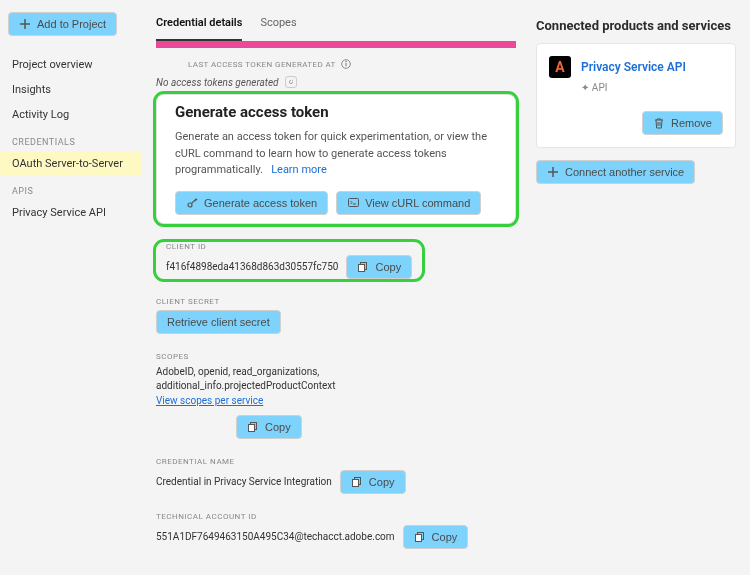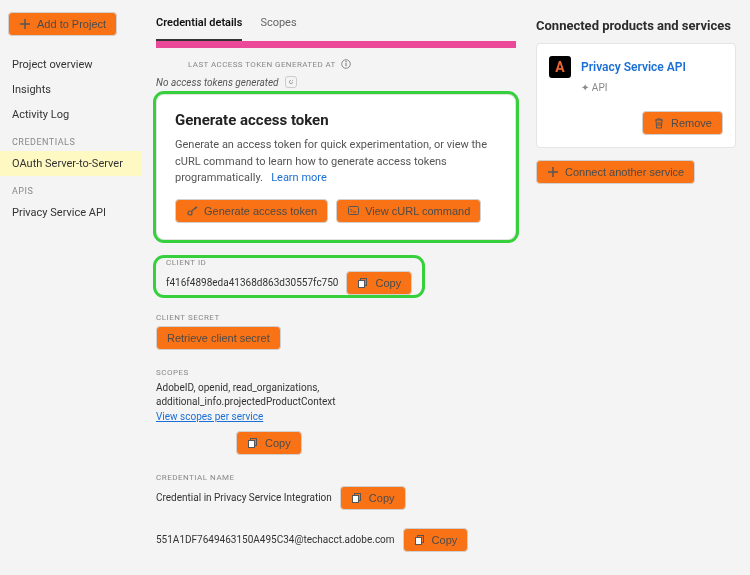--- a/index.html
+++ b/index.html
@@ -1,34 +1,34 @@
 <!DOCTYPE html>
 <html><head>
 <meta charset="utf-8">
 <style>
 * { box-sizing: border-box; margin: 0; padding: 0; }
 body { font-family: -apple-system, BlinkMacSystemFont, "Segoe UI", Roboto, Arial, sans-serif; background: #f4f4f4; color: #2c2c2c; font-size: 12px; }
 .layout { display: flex; width: 750px; }
 .sidebar { width: 142px; padding: 12px 0 0 0; }
 .add-proj { margin: 0 8px 16px 8px; }
-.btn { display: inline-flex; align-items: center; gap: 6px; background: #f97316; border: 1px solid #d0d0d0; border-radius: 4px; padding: 5px 10px; font-size: 11px; cursor: pointer; color: #4b4b4b; }
+.btn { display: inline-flex; align-items: center; gap: 6px; background: #7dd3fc; border: 1px solid #d0d0d0; border-radius: 4px; padding: 5px 10px; font-size: 11px; cursor: pointer; color: #4b4b4b; }
 .btn-icon { width: 12px; height: 12px; display: inline-flex; align-items: center; justify-content: center; }
 .nav-item { padding: 6px 12px; font-size: 11px; color: #333; cursor: pointer; }
 .nav-header { padding: 10px 12px 4px; font-size: 9px; letter-spacing: 0.5px; color: #888; text-transform: uppercase; }
 .nav-item.active { background: #fef9c3; }
 .main { flex: 1; padding: 10px 14px 20px 14px; display: flex; gap: 20px; }
 .content { flex: 1; max-width: 360px; }
 .right { width: 200px; }
 .tabs { display: flex; gap: 18px; border-bottom: 7px solid #ec4899; margin-bottom: 10px; }
 .tab { padding: 6px 0 10px; font-size: 11px; color: #666; cursor: pointer; }
 .tab.active { color: #111; border-bottom: 2px solid #333; font-weight: 600; }
 .meta-line { display: flex; align-items: center; gap: 4px; margin-bottom: 6px; }
 .meta-label { font-size: 8px; letter-spacing: 0.4px; color: #888; text-transform: uppercase; padding-left: 32px; }
 .meta-status { font-size: 10px; font-style: italic; color: #555; display: flex; align-items: center; gap: 6px; margin-bottom: 6px; }
-.card { background: #fff; border: 1px solid #e2e2e2; border-radius: 6px; padding: 16px 18px; margin-bottom: 18px; }
+.card { background: #fff; border: 1px solid #e2e2e2; border-radius: 6px; padding: 8px 18px; margin-bottom: 18px; }
 .highlight-green { outline: 3px solid #35d03b; outline-offset: 0; border-radius: 8px; }
 .card h2 { font-size: 15px; font-weight: 700; margin-bottom: 8px; color: #222; }
 .card p { font-size: 11px; color: #555; line-height: 1.5; margin-bottom: 12px; }
 .link { color: #1b6fd6; cursor: pointer; }
 .btn-row { display: flex; gap: 8px; }
 .section-label { font-size: 8px; letter-spacing: 0.5px; color: #888; text-transform: uppercase; margin-bottom: 4px; }
 .section { margin-bottom: 18px; }
 .val-row { display: flex; align-items: center; gap: 8px; flex-wrap: wrap; }
 .val { font-size: 10px; color: #333; word-break: break-all; }
 .scopes-text { font-size: 10px; color: #333; line-height: 1.4; max-width: 250px; }
@@ -178,20 +178,21 @@
                   <rect x="2.5" y="0.5" width="6" height="7" fill="none" stroke="#555" stroke-width="1"></rect>
                   <rect x="0.5" y="2.5" width="6" height="7" fill="#fff" stroke="#555" stroke-width="1"></rect>
                 </svg>
               </span>
             <span>Copy</span>
           </button>
         </div>
       </div>
 
       <div class="section">
+        <div class="section-label">TECHNICAL ACCOUNT ID</div>
         <div class="val-row">
           <span class="val">551A1DF7649463150A495C34@techacct.adobe.com</span>
           <button class="btn">
             <span class="btn-icon">
                 <svg width="10" height="10" viewBox="0 0 10 10">
                   <rect x="2.5" y="0.5" width="6" height="7" fill="none" stroke="#555" stroke-width="1"></rect>
                   <rect x="0.5" y="2.5" width="6" height="7" fill="#fff" stroke="#555" stroke-width="1"></rect>
                 </svg>
               </span>
             <span>Copy</span>

